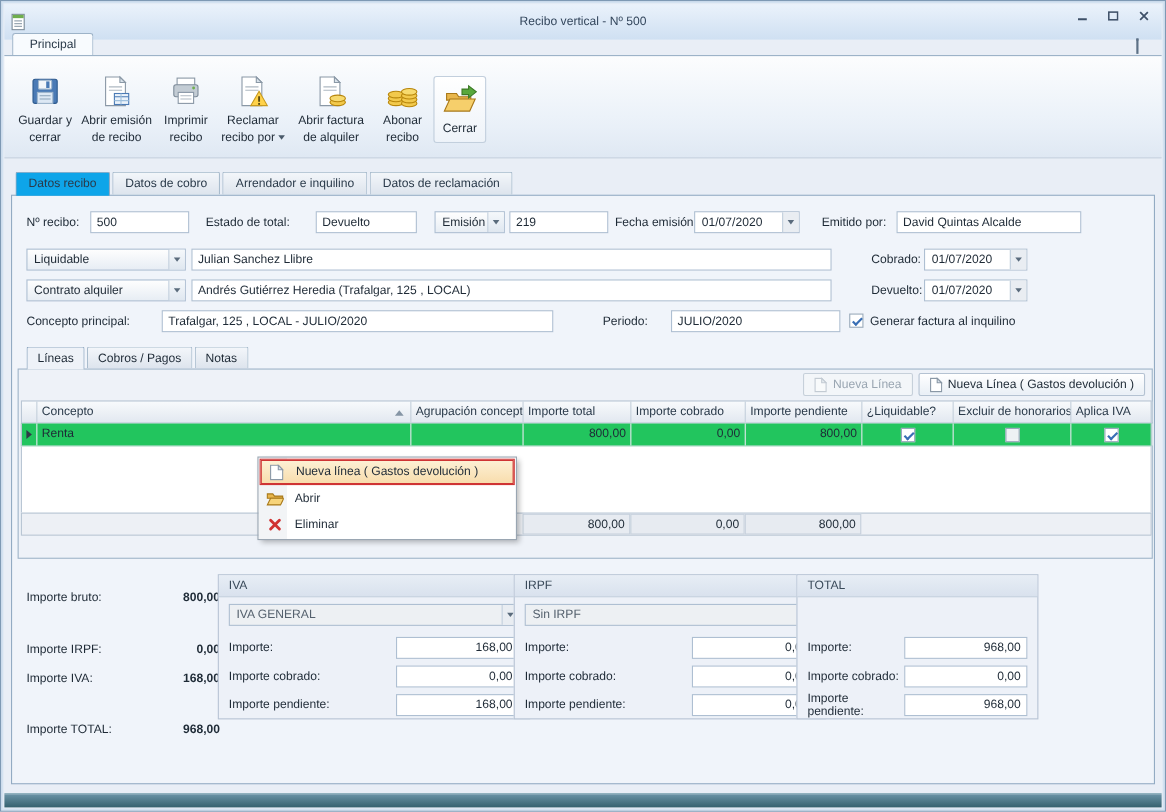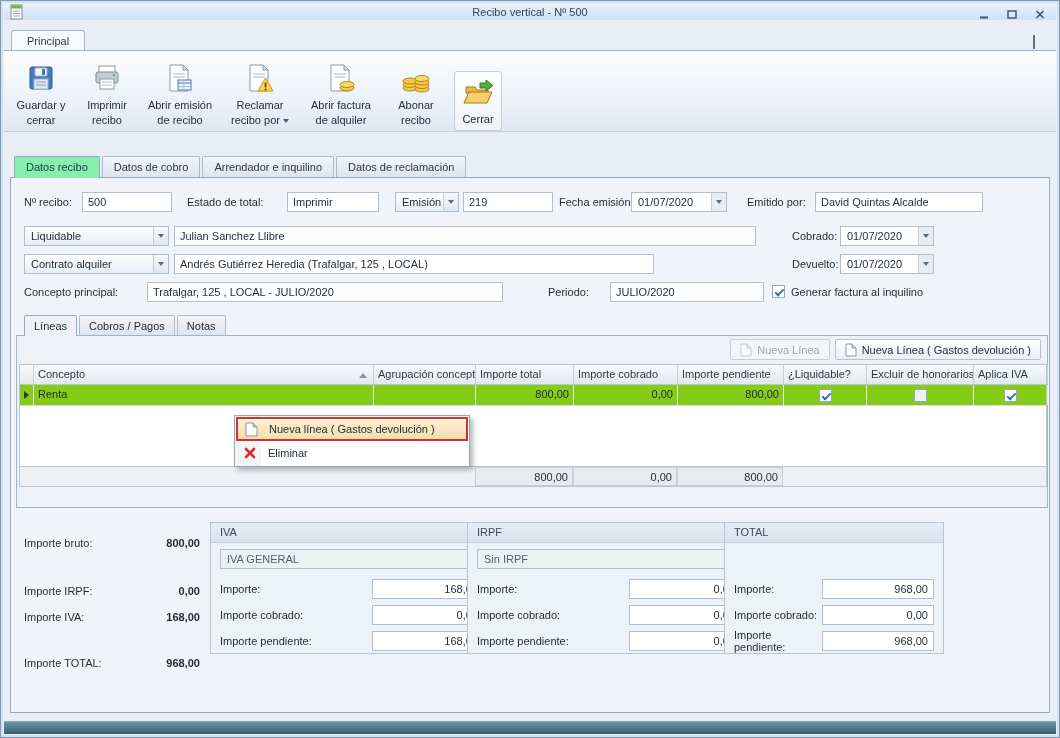--- a/index.html
+++ b/index.html
@@ -1,39 +1,39 @@
 <!DOCTYPE html>
 <html><head>
 <meta charset="utf-8">
 <style>
 *{margin:0;padding:0;box-sizing:border-box}
 body{width:1060px;height:738px;font-family:"Liberation Sans","DejaVu Sans",sans-serif;font-size:11px;color:#1e2a36;background:#8fa3b8}
 .abs{position:absolute}
 .window{position:relative;width:1060px;height:738px;background:#e9eef6;border:1px solid #7e99b4;box-shadow:inset 0 0 0 2px #d3e2f1;overflow:hidden}
 
-.titlebar{position:absolute;left:3px;top:3px;right:3px;height:16px;background:linear-gradient(#eaf2fb,#cfe0f2);display:flex;align-items:center}
+.titlebar{position:absolute;left:3px;top:3px;right:3px;height:32px;background:linear-gradient(#eaf2fb,#cfe0f2);display:flex;align-items:center}
 .titlebar .title{position:absolute;left:0;right:0;text-align:center;color:#33465c}
 .app-icon{margin-left:5px;z-index:1;display:flex}
 .winbtns{position:absolute;right:10px;top:5px;display:flex;gap:16px;z-index:2}
 .winbtn{width:12px;height:11px;display:flex;align-items:center;justify-content:center;cursor:default}
 
 .ribbon-tabs{position:absolute;left:3px;top:27px;right:3px;height:22px}
 .ribbon-tab{position:absolute;left:7px;top:2px;height:21px;padding:4px 15px 0;background:#f8fbfe;border:1px solid #9db3c8;border-bottom:none;border-radius:3px 3px 0 0;color:#2a3a4a}
 .ribbon-collapse{position:absolute;right:14px;top:9px;width:9px;height:9px}
 .chev-up{width:7px;height:7px;border-left:2px solid #5d7186;border-top:2px solid #5d7186;transform:rotate(45deg)}
-.toolbar{position:absolute;left:3px;top:49px;right:3px;height:82px;background:linear-gradient(#fcfdfe,#e9f0f8 70%,#dfe8f3);border-top:1px solid #9db3c8;border-bottom:1px solid #c3d0df;display:flex;align-items:flex-end;padding:5px 2px 0 8px;gap:10px}
+.toolbar{position:absolute;left:3px;top:49px;right:3px;height:94px;background:linear-gradient(#fcfdfe,#e9f0f8 70%,#dfe8f3);border-top:1px solid #9db3c8;border-bottom:1px solid #c3d0df;display:flex;align-items:center;padding:5px 2px 0 8px;gap:0}
 .tb-btn{display:flex;flex-direction:column;align-items:center;text-align:center;padding:4px 1px;border-radius:3px}
 .tb-btn.boxed{border:1px solid #c2cfdd;background:linear-gradient(#ffffff,#eef3f9)}
 .tb-icon{width:32px;height:32px;margin-bottom:4px}
 .tb-label{line-height:1.3;color:#1e2a36}
 .caret-inline{display:inline-block;width:0;height:0;border-left:3.5px solid transparent;border-right:3.5px solid transparent;border-top:4px solid #4a5a6a;margin-left:3px;vertical-align:middle}
 
 .main-tabs{position:absolute;left:9px;top:155px;right:9px;height:21px;display:flex;gap:2px;padding-left:4px}
 .mtab{height:21px;padding:4px 11px 0;background:linear-gradient(#f3f6fa,#dde4ed);border:1px solid #a9bccd;border-bottom:none;border-radius:2px 2px 0 0;color:#2a3a4a;white-space:nowrap}
-.mtab.active{background:#86efac;border-color:#93abc3;position:relative;z-index:2;height:22px}
+.mtab.active{background:#0ea5e9;border-color:#93abc3;position:relative;z-index:2;height:22px}
 .main-panel{position:absolute;left:9px;top:176px;right:9px;height:536px;background:#f0f4fa;border:1px solid #93abc3}
 
 .lbl{height:20px;line-height:20px;white-space:nowrap;color:#1e2a36}
 .tbox{height:20px;background:#fff;border:1px solid #aebfd2;padding:0 5px;display:flex;align-items:center;white-space:nowrap;overflow:hidden}
 .combo{height:20px;background:linear-gradient(#fefefe,#e7edf4);border:1px solid #aebfd2;display:flex;align-items:center}
 .combo.disabled{background:#edf0f3;color:#55616e}
 .combo-text{flex:1;padding-left:6px;white-space:nowrap;overflow:hidden}
 .caret-box{width:15px;align-self:stretch;border-left:1px solid #c2cfdd;background:linear-gradient(#f5f8fb,#dfe7f0);display:flex;align-items:center;justify-content:center}
 .caret-box.gray{background:#e9edf2}
 .caret-box i{width:0;height:0;border-left:3.5px solid transparent;border-right:3.5px solid transparent;border-top:4px solid #5a6b7c}
@@ -46,21 +46,21 @@
 .itab.active{background:#eef2f8;border-color:#93abc3;z-index:2;height:21px}
 .inner-panel{position:absolute;left:5px;top:157px;width:1032px;height:173px;background:#eef2f8;border:1px solid #9fb4c9}
 .line-buttons{position:absolute;right:6px;top:3px;display:flex;gap:5px}
 .sbtn{height:21px;padding:0 9px;border:1px solid #b4c2d2;border-radius:2px;background:linear-gradient(#ffffff,#e9eff6);display:flex;align-items:center;gap:5px;white-space:nowrap}
 .sbtn.disabled{color:#9aa6b2;background:#f3f6f9;border-color:#c6d0da}
 .sbtn.disabled svg{opacity:.45}
 
 .grid{position:absolute;left:2px;top:28px;width:1028px}
 .g-head{display:flex;height:21px;background:linear-gradient(#f8fafc,#e2e8f0);border:1px solid #b9c6d4}
 .g-head .cell{border-right:1px solid #c4cfdb;padding:3px 4px;white-space:nowrap;overflow:hidden;position:relative;color:#2a3a4a}
-.g-row{display:flex;height:21px;background:#84cc16;border-left:1px solid #b9c6d4;border-right:1px solid #b9c6d4;border-bottom:1px solid #d9e0e8}
+.g-row{display:flex;height:21px;background:#22c55e;border-left:1px solid #b9c6d4;border-right:1px solid #b9c6d4;border-bottom:1px solid #d9e0e8}
 .g-row .cell{border-right:1px solid #e4e9ef;padding:3px 4px;white-space:nowrap;overflow:hidden}
 .cell{flex:none}
 .c-ind{width:14px}.c-con{width:340px}.c-agr{width:102px}.c-tot{width:98px}.c-cob{width:104px}.c-pen{width:106px}.c-liq{width:83px}.c-exc{width:107px}.c-iva{width:74px}
 .num{text-align:right}
 .center{display:flex!important;align-items:center;justify-content:center;padding:0!important}
 .sort-asc{position:absolute;right:6px;top:8px;width:0;height:0;border-left:4px solid transparent;border-right:4px solid transparent;border-bottom:5px solid #8595a5}
 .row-arrow{width:0;height:0;border-top:4px solid transparent;border-bottom:4px solid transparent;border-left:5px solid #2f3a46}
 .g-empty{height:60px;background:#fff;border-left:1px solid #b9c6d4;border-right:1px solid #b9c6d4}
 .g-sum{display:flex;height:21px;background:#edf0f5;border:1px solid #b9c6d4;align-items:center}
 .s-spacer{width:455px;flex:none}
@@ -134,43 +134,43 @@
       <span class="tb-icon"><svg viewBox="0 0 32 32" width="32" height="32">
             <rect x="5" y="5" width="22" height="22" rx="2" fill="#4a7ab5" stroke="#2d5a8e"></rect>
             <rect x="10" y="6" width="12" height="8" rx="1" fill="#f2f6fa" stroke="#9fb6cc"></rect>
             <rect x="17" y="7" width="3" height="6" fill="#4a7ab5"></rect>
             <rect x="9" y="17" width="14" height="10" fill="#dce8f4" stroke="#9fb6cc"></rect>
             <line x1="11" y1="20" x2="21" y2="20" stroke="#8aa2b8"></line>
             <line x1="11" y1="23" x2="21" y2="23" stroke="#8aa2b8"></line>
           </svg></span>
       <span class="tb-label"><span>Guardar y cerrar</span></span>
     </div>
-    <div class="tb-btn" style="width:54px">
-      <span class="tb-icon"><svg viewBox="0 0 32 32" width="32" height="32">
-            <rect x="8" y="4" width="16" height="7" fill="#fff" stroke="#8a98a6"></rect>
-            <rect x="5" y="10" width="22" height="11" rx="2" fill="#c3ccd4" stroke="#7d8b99"></rect>
-            <circle cx="23" cy="13" r="1.3" fill="#6fae4e"></circle>
-            <rect x="9" y="17" width="14" height="10" fill="#fff" stroke="#8a98a6"></rect>
-            <line x1="11" y1="20" x2="21" y2="20" stroke="#b0bac4"></line>
-            <line x1="11" y1="23" x2="21" y2="23" stroke="#b0bac4"></line>
-          </svg></span>
-      <span class="tb-label"><span>Imprimir recibo</span></span>
-    </div>
     <div class="tb-btn" style="width:72px">
       <span class="tb-icon"><svg viewBox="0 0 32 32" width="32" height="32">
             <path d="M6 3 h13 l5 5 v21 h-18 z" fill="#fff" stroke="#8a98a6"></path>
             <path d="M19 3 l5 5 h-5 z" fill="#d9e2ea" stroke="#8a98a6"></path>
             <line x1="9" y1="12" x2="21" y2="12" stroke="#aeb8c2"></line>
             <line x1="9" y1="15" x2="21" y2="15" stroke="#aeb8c2"></line>
             <rect x="14" y="18" width="13" height="10" fill="#eaf2fa" stroke="#4a7ab5"></rect>
             <line x1="14" y1="21" x2="27" y2="21" stroke="#4a7ab5"></line>
             <line x1="14" y1="24.5" x2="27" y2="24.5" stroke="#9fc0dd"></line>
             <line x1="20" y1="18" x2="20" y2="28" stroke="#9fc0dd"></line>
           </svg></span>
       <span class="tb-label"><span>Abrir emisión de recibo</span></span>
+    </div>
+    <div class="tb-btn" style="width:54px">
+      <span class="tb-icon"><svg viewBox="0 0 32 32" width="32" height="32">
+            <rect x="8" y="4" width="16" height="7" fill="#fff" stroke="#8a98a6"></rect>
+            <rect x="5" y="10" width="22" height="11" rx="2" fill="#c3ccd4" stroke="#7d8b99"></rect>
+            <circle cx="23" cy="13" r="1.3" fill="#6fae4e"></circle>
+            <rect x="9" y="17" width="14" height="10" fill="#fff" stroke="#8a98a6"></rect>
+            <line x1="11" y1="20" x2="21" y2="20" stroke="#b0bac4"></line>
+            <line x1="11" y1="23" x2="21" y2="23" stroke="#b0bac4"></line>
+          </svg></span>
+      <span class="tb-label"><span>Imprimir recibo</span></span>
     </div>
     <div class="tb-btn" style="width:68px">
       <span class="tb-icon"><svg viewBox="0 0 32 32" width="32" height="32">
             <path d="M6 3 h13 l5 5 v21 h-18 z" fill="#fff" stroke="#8a98a6"></path>
             <path d="M19 3 l5 5 h-5 z" fill="#d9e2ea" stroke="#8a98a6"></path>
             <line x1="9" y1="12" x2="21" y2="12" stroke="#aeb8c2"></line>
             <line x1="9" y1="15" x2="21" y2="15" stroke="#aeb8c2"></line>
             <path d="M21.5 16 l7.5 13 h-15 z" fill="#ffd24a" stroke="#c89a1e"></path>
             <rect x="20.7" y="20.5" width="1.7" height="5" fill="#5a4a10"></rect>
             <rect x="20.7" y="26.6" width="1.7" height="1.7" fill="#5a4a10"></rect>
@@ -218,21 +218,21 @@
     <span class="mtab">Arrendador e inquilino</span>
     <span class="mtab">Datos de reclamación</span>
   </div>
 
   <div class="main-panel">
 
     
     <span class="lbl abs" style="left:13px;top:14px">Nº recibo:</span>
     <div class="tbox abs" style="left:71px;top:14px;width:90px">500</div>
     <span class="lbl abs" style="left:176px;top:14px">Estado de total:</span>
-    <div class="tbox abs" style="left:276px;top:14px;width:92px">Imprimir</div>
+    <div class="tbox abs" style="left:276px;top:14px;width:92px">Devuelto</div>
     <div class="combo abs" style="left:384px;top:14px;width:64px">
       <span class="combo-text">Emisión</span>
       <span class="caret-box">
           <i></i>
         </span>
     </div>
     <div class="tbox abs" style="left:452px;top:14px;width:90px">219</div>
     <span class="lbl abs" style="left:548px;top:14px">Fecha emisión:</span>
     <div class="combo abs" style="left:620px;top:14px;width:96px;background:#fff">
       <span class="combo-text">01/07/2020</span>
@@ -259,21 +259,21 @@
         </span>
     </div>
 
     
     <div class="combo abs" style="left:13px;top:76px;width:145px">
       <span class="combo-text">Contrato alquiler</span>
       <span class="caret-box">
           <i></i>
         </span>
     </div>
-    <div class="tbox abs" style="left:163px;top:76px;width:480px">Andrés Gutiérrez Heredia (Trafalgar, 125 , LOCAL)</div>
+    <div class="tbox abs" style="left:163px;top:76px;width:582px">Andrés Gutiérrez Heredia (Trafalgar, 125 , LOCAL)</div>
     <span class="lbl abs" style="left:781px;top:76px">Devuelto:</span>
     <div class="combo abs" style="left:829px;top:76px;width:94px;background:#fff">
       <span class="combo-text">01/07/2020</span>
       <span class="caret-box gray">
           <i></i>
         </span>
     </div>
 
     
     <span class="lbl abs" style="left:13px;top:104px">Concepto principal:</span>
@@ -363,21 +363,21 @@
     <div class="trow" style="top:430px">
       <span>Importe IVA:</span>
       <span class="tval">168,00</span>
     </div>
     <div class="trow" style="top:476px">
       <span>Importe TOTAL:</span>
       <span class="tval">968,00</span>
     </div>
 
     
-    <div class="group" style="left:199px;top:344px;width:284px;height:132px">
+    <div class="group" style="left:187px;top:344px;width:284px;height:132px">
       <div class="g-cap">IVA</div>
       <div class="combo disabled gcombo">
         <span class="combo-text">IVA GENERAL</span>
         <span class="caret-box gray">
             <i></i>
           </span>
       </div>
       <div class="grow" style="top:56px">
           <span>Importe:</span>
           <span class="vbox">168,00</span>
@@ -438,20 +438,29 @@
       <span class="ctx-icon">
           <svg width="13" height="15" viewBox="0 0 13 15">
             <path d="M1 1 h7 l4 4 v9 h-11 z" fill="#fff" stroke="#8a98a6"></path>
             <path d="M8 1 l4 4 h-4 z" fill="#dce4ec" stroke="#8a98a6"></path>
           </svg>
         </span>
       <span>Nueva línea ( Gastos devolución )</span>
     </div>
     <div class="ctx-item">
       <span class="ctx-icon">
+          <svg width="16" height="13" viewBox="0 0 16 13">
+            <path d="M1 2 h5 l1.5 2 H15 v2 H1 z" fill="#e8b64c" stroke="#a87818"></path>
+            <path d="M1 12 l3 -6 h12 l-3 6 z" fill="#f7d47a" stroke="#a87818"></path>
+          </svg>
+        </span>
+      <span>Abrir</span>
+    </div>
+    <div class="ctx-item">
+      <span class="ctx-icon">
           <svg width="12" height="12" viewBox="0 0 12 12">
             <path d="M2 2 L10 10 M10 2 L2 10" stroke="#d03232" stroke-width="2.6" stroke-linecap="round"></path>
           </svg>
         </span>
       <span>Eliminar</span>
     </div>
   </div>
 
   <div class="statusbar"></div>
 </div>

